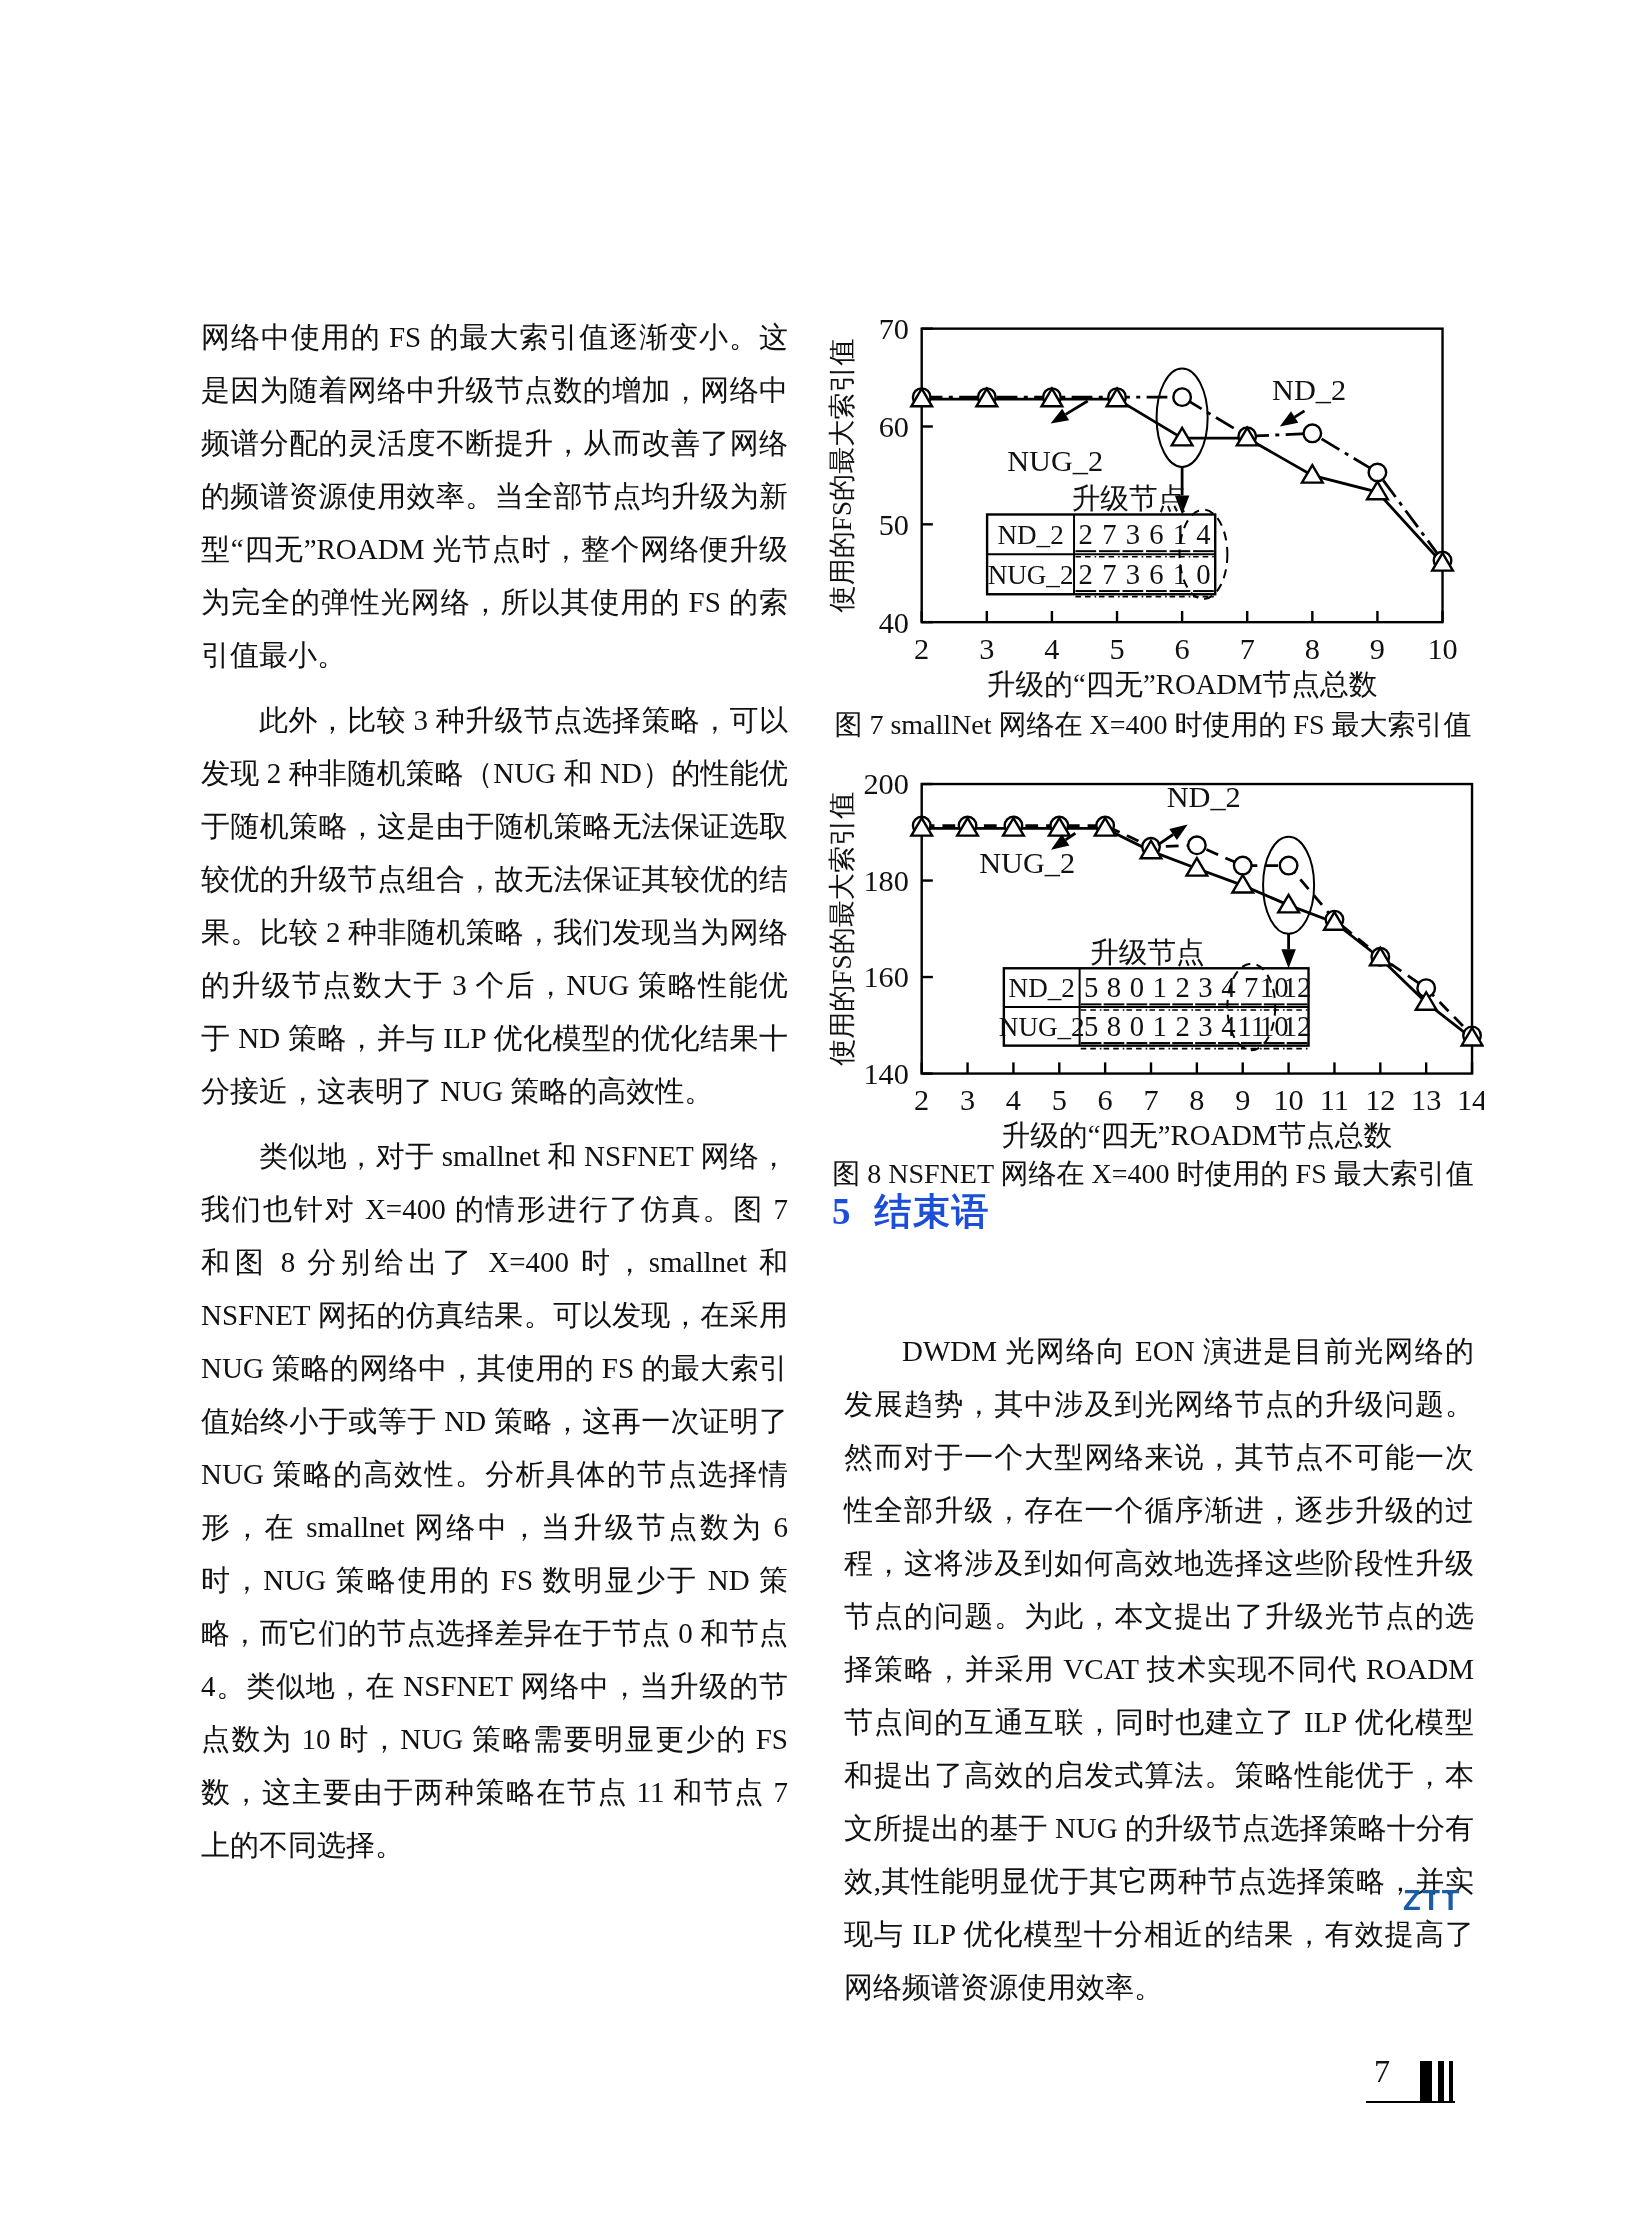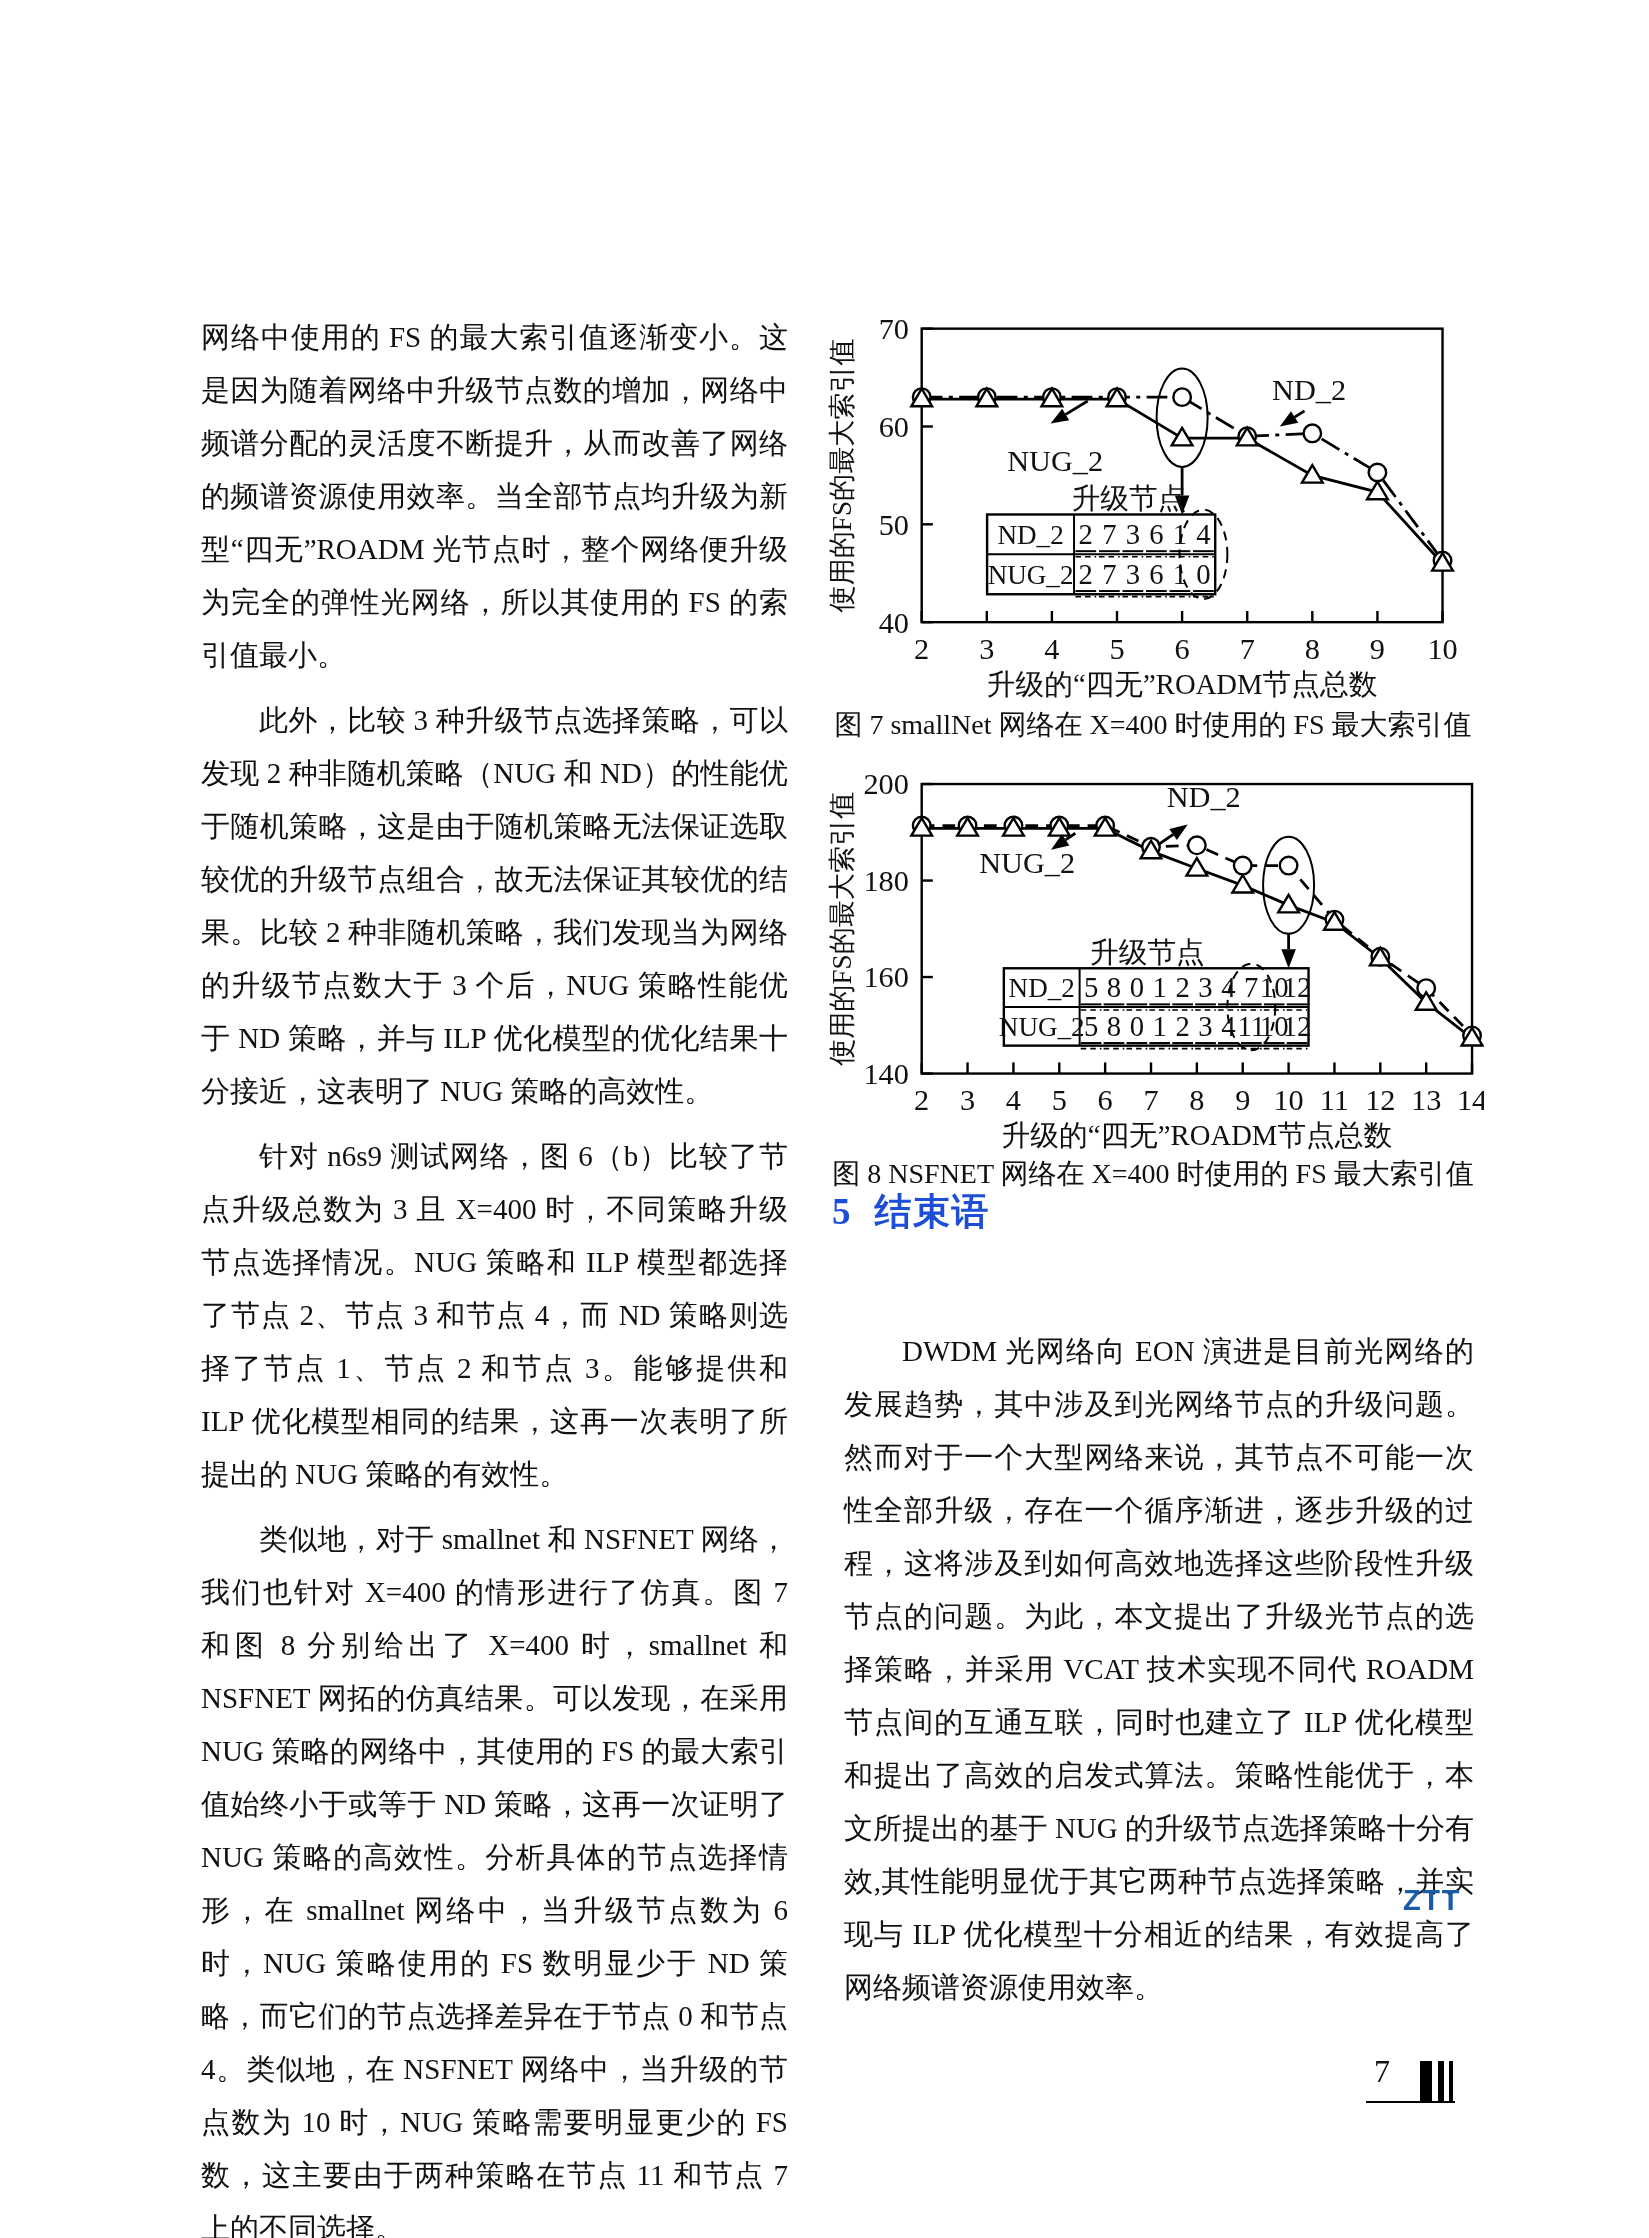--- a/index.html
+++ b/index.html
@@ -43,21 +43,20 @@
 </style>
 </head>
 <body>
 
 <div class="page">
 
 
   <div class="col" id="left-col">
     <p class="noindent">网络中使用的 FS 的最大索引值逐渐变小。这是因为随着网络中升级节点数的增加，网络中频谱分配的灵活度不断提升，从而改善了网络的频谱资源使用效率。当全部节点均升级为新型“四无”ROADM 光节点时，整个网络便升级为完全的弹性光网络，所以其使用的 FS 的索引值最小。</p>
     <p>此外，比较 3 种升级节点选择策略，可以发现 2 种非随机策略（NUG 和 ND）的性能优于随机策略，这是由于随机策略无法保证选取较优的升级节点组合，故无法保证其较优的结果。比较 2 种非随机策略，我们发现当为网络的升级节点数大于 3 个后，NUG 策略性能优于 ND 策略，并与 ILP 优化模型的优化结果十分接近，这表明了 NUG 策略的高效性。</p>
-    <p>针对 n6s9 测试网络，图 6（b）比较了节点升级总数为 3 且 X=400 时，不同策略升级节点选择情况。NUG 策略和 ILP 模型都选择了节点 2、节点 3 和节点 4，而 ND 策略则选择了节点 1、节点 2 和节点 3。能够提供和 ILP 优化模型相同的结果，这再一次表明了所提出的 NUG 策略的有效性。</p>
     <p>类似地，对于 smallnet 和 NSFNET 网络，我们也针对 X=400 的情形进行了仿真。图 7 和图 8 分别给出了 X=400 时，smallnet 和 NSFNET 网拓的仿真结果。可以发现，在采用 NUG 策略的网络中，其使用的 FS 的最大索引值始终小于或等于 ND 策略，这再一次证明了 NUG 策略的高效性。分析具体的节点选择情形，在 smallnet 网络中，当升级节点数为 6 时，NUG 策略使用的 FS 数明显少于 ND 策略，而它们的节点选择差异在于节点 0 和节点 4。类似地，在 NSFNET 网络中，当升级的节点数为 10 时，NUG 策略需要明显更少的 FS 数，这主要由于两种策略在节点 11 和节点 7 上的不同选择。</p>
   </div>
 
   <svg class="chart" id="fig7-svg" viewBox="0 0 830 480">
       <rect x="125" y="12" width="653" height="368" fill="none" stroke="#000" stroke-width="3"></rect>
       <line x1="125" y1="380" x2="139" y2="380" stroke="#000" stroke-width="3"></line>
       <text x="109" y="393" text-anchor="end" font-size="38" fill="#111">40</text>
       <line x1="125" y1="257.33333333333337" x2="139" y2="257.33333333333337" stroke="#000" stroke-width="3"></line>
       <text x="109" y="270.33333333333337" text-anchor="end" font-size="38" fill="#111">50</text>
       <line x1="125" y1="134.66666666666669" x2="139" y2="134.66666666666669" stroke="#000" stroke-width="3"></line>

